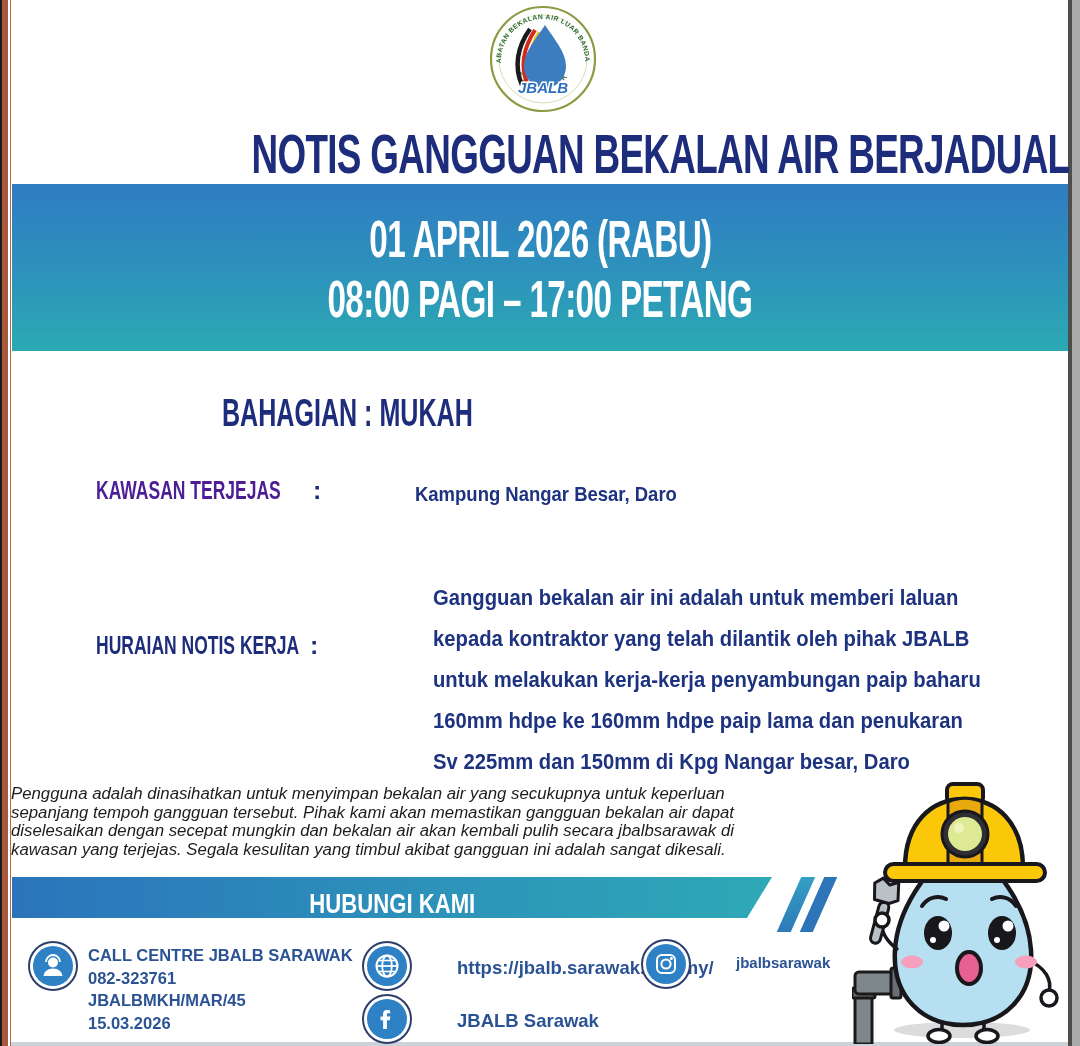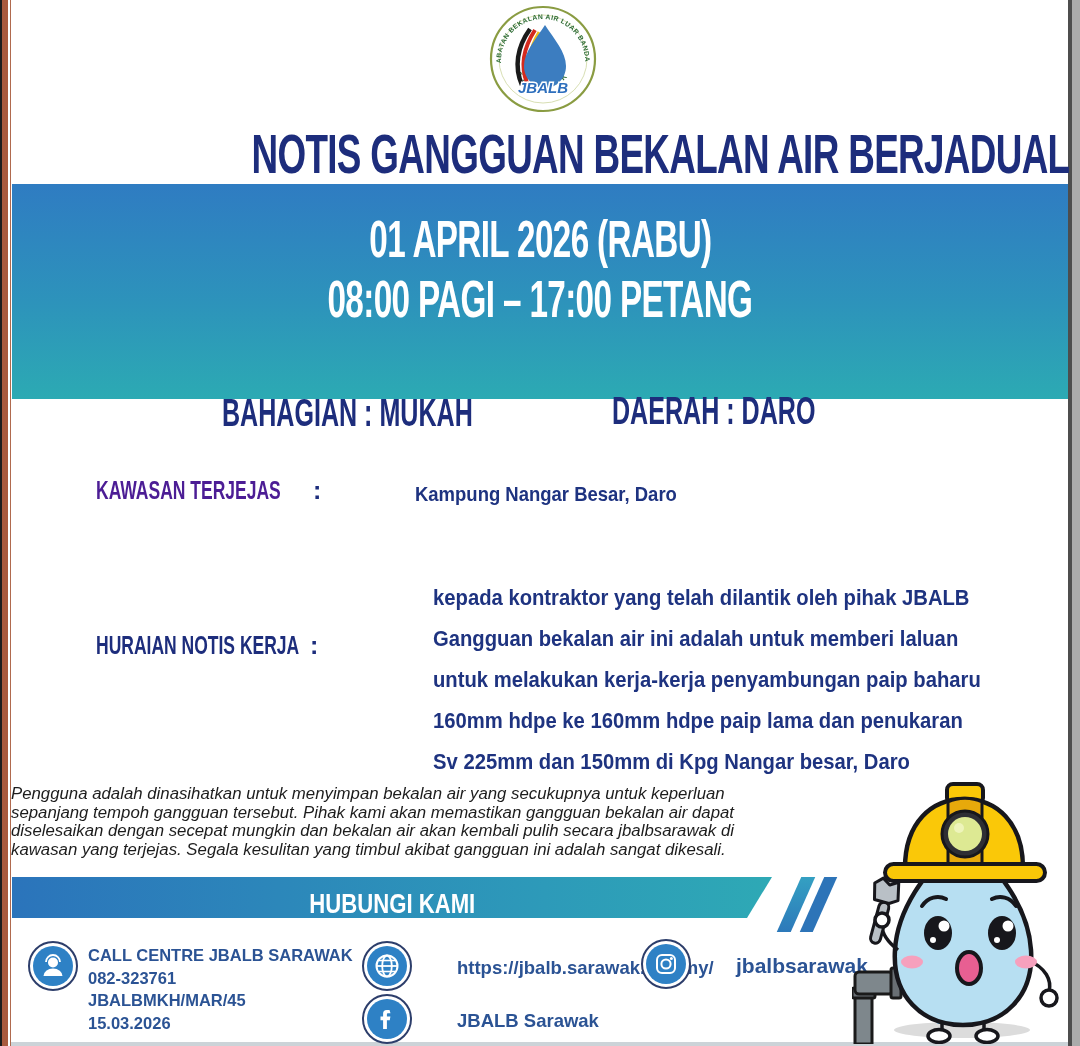--- a/index.html
+++ b/index.html
@@ -18,21 +18,21 @@
   .edge-right-gray{left:1072px;top:0;bottom:0;width:8px;background:#ababab;}
   .edge-bottom{left:11px;right:12px;bottom:0;height:4px;background:#ccd3d8;}
 
   
   .logo{left:487px;top:5px;width:112px;height:108px;}
   .title{left:12px;top:122px;width:1056px;text-align:center;
          font-size:55px;font-weight:bold;color:#1d2d7c;letter-spacing:-1px;}
   .title .narrowc{transform:scaleX(.67);}
 
   
-  .banner{left:12px;top:184px;width:1056px;height:215px;
+  .banner{left:12px;top:184px;width:1056px;height:167px;
           background:linear-gradient(180deg,#2f7cc2 0%,#2d93bb 55%,#2caab3 100%);
           color:#ffffff;text-align:center;font-weight:bold;}
   .banner-line{height:60px;line-height:60px;font-size:52px;letter-spacing:-1px;}
   .banner-line1{margin-top:25px;}
   .banner .narrowc{transform:scaleX(.64);}
 
   
   .region-bahagian{left:184px;top:392px;font-size:38px;font-weight:bold;color:#1d2d7c;}
   .region-daerah{left:574px;top:390px;font-size:38px;font-weight:bold;color:#1d2d7c;}
   .region-bahagian .narrow,.region-daerah .narrow{transform:scaleX(.66);}
@@ -71,21 +71,21 @@
   .cicon-in{width:40px;height:40px;border-radius:50%;background:#2e81c5;
             display:flex;align-items:center;justify-content:center;}
   .contact-text{color:#2b5394;font-weight:bold;}
   .call-block{left:88px;top:944px;font-size:16.5px;line-height:22.5px;}
   .icon-call{left:28px;top:941px;}
   .icon-web{left:362px;top:941px;}
   .web-text{left:419px;top:957px;font-size:18.5px;}
   .icon-fb{left:362px;top:994px;}
   .fb-text{left:419px;top:1010px;font-size:18.5px;}
   .icon-ig{left:641px;top:939px;}
-  .ig-text{left:698px;top:954px;font-size:21px;}
+  .ig-text{left:698px;top:954px;font-size:15px;}
 
   .mascot{left:852px;top:782px;width:222px;height:262px;}
 </style>
 </head>
 <body>
 
 <div id="page">
 
   <div class="abs edge-left-black"></div>
   <div class="abs edge-left-brown"></div>
@@ -125,39 +125,36 @@
       <span class="narrowc">01 APRIL 2026 (RABU)</span>
     </div>
     <div class="banner-line">
       <span class="narrowc">08:00 PAGI – 17:00 PETANG</span>
     </div>
   </div>
 
   <div class="abs region-bahagian nowrap">
     <span class="narrow">BAHAGIAN : MUKAH</span>
   </div>
-  <div class="abs region-daerah nowrap">
-    <span class="narrow">DAERAH : DARO</span>
-  </div>
 
   <div class="abs kw-label nowrap">
     <span class="narrow">KAWASAN TERJEJAS</span>
   </div>
   <div class="abs kw-colon">:</div>
   <div class="abs kw-value nowrap">
     <span class="narrow">Kampung Nangar Besar, Daro</span>
   </div>
 
   <div class="abs hk-label nowrap">
     <span class="narrow">HURAIAN NOTIS KERJA</span>
   </div>
   <div class="abs hk-colon">:</div>
   <div class="abs hk-lines">
+    <div class="nowrap"><span class="narrow">Gangguan bekalan air ini adalah untuk memberi laluan</span></div>
     <div class="nowrap"><span class="narrow">kepada kontraktor yang telah dilantik oleh pihak JBALB</span></div>
-    <div class="nowrap"><span class="narrow">Gangguan bekalan air ini adalah untuk memberi laluan</span></div>
     <div class="nowrap"><span class="narrow">untuk melakukan kerja-kerja penyambungan paip baharu</span></div>
     <div class="nowrap"><span class="narrow">160mm hdpe ke 160mm hdpe  paip lama dan penukaran</span></div>
     <div class="nowrap"><span class="narrow">Sv 225mm dan 150mm di Kpg Nangar besar, Daro</span></div>
   </div>
 
   <div class="abs advisory">
     <div>Pengguna adalah dinasihatkan untuk menyimpan bekalan air yang secukupnya untuk keperluan</div>
     <div>sepanjang tempoh gangguan tersebut. Pihak kami akan memastikan gangguan bekalan air dapat</div>
     <div>diselesaikan dengan secepat mungkin dan bekalan air akan kembali pulih secara jbalbsarawak di</div>
     <div>kawasan yang terjejas. Segala kesulitan yang timbul akibat gangguan ini adalah sangat dikesali.</div>

